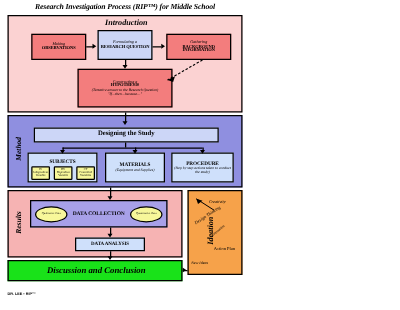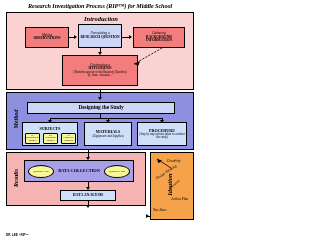--- a/index.html
+++ b/index.html
@@ -265,16 +265,19 @@
     <div class="idw" id="id-ideas">New Ideas</div>
     <svg style="position:absolute;left:4px;top:4px;width:22px;height:14px;overflow:visible;">
       <line x1="2" y1="2" x2="16" y2="11" stroke="#000" stroke-width="0.8"></line>
       <polygon points="2,2 7,3.6 3.4,6.2" fill="#000"></polygon>
     </svg>
   </div>
 
   <div class="arr arrh" style="left:146px;top:216px;width:4px;"></div>
   <div class="head head-r" style="left:146px;top:213.8px;"></div>
 
+  <div class="section" id="sec-disc">
+    <div class="sec-label" id="lbl-disc">Discussion and Conclusion</div>
+  </div>
 
   <div class="credit">DR. LEE • RIP™</div>
 
 </div>
 
 </body></html>

